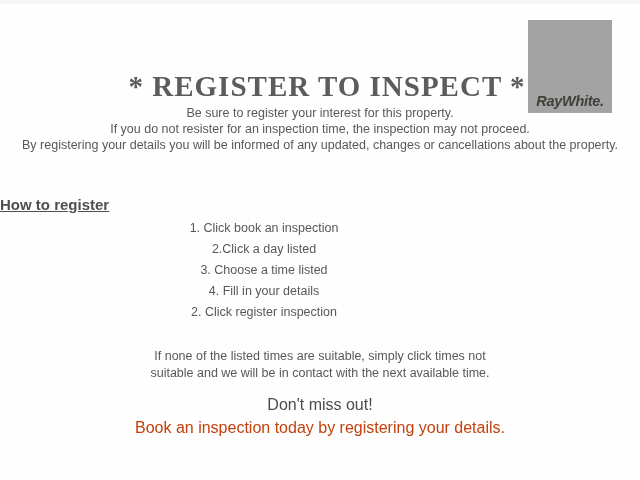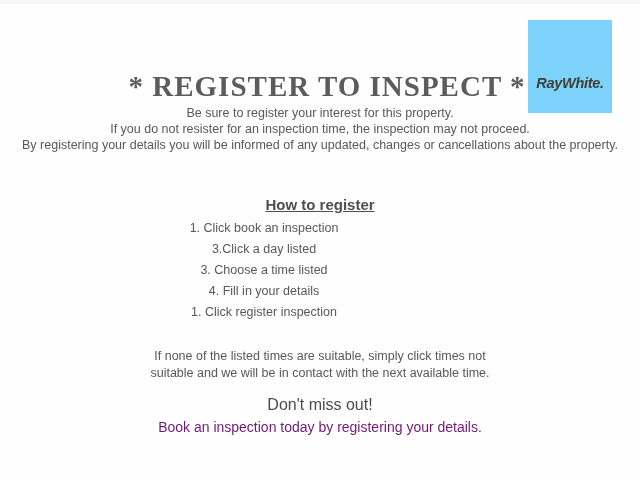--- a/index.html
+++ b/index.html
@@ -33,25 +33,25 @@
     letter-spacing: 1px;
     color: #5c5c5c;
     margin-top: 20px;
   }
   .brand-logo {
     position: absolute;
     top: 20px;
     left: 528px;
     width: 84px;
     height: 93px;
-    background: #7dd3fc;
+    background: #a3a3a3;
     display: flex;
     align-items: flex-end;
     justify-content: center;
-    padding-bottom: 22px;
+    padding-bottom: 4px;
     box-sizing: border-box;
   }
   .brand-logo .brand-text {
     font-style: italic;
     font-weight: bold;
     font-size: 14.5px;
     letter-spacing: -0.3px;
     color: #3f4038;
   }
   .intro {
@@ -62,21 +62,20 @@
     text-align: center;
     font-size: 12.5px;
     line-height: 16px;
     color: #57585a;
   }
   .how-heading {
     position: absolute;
     top: 196px;
     left: 0;
     width: 640px;
-    text-align: center;
     font-size: 15px;
     font-weight: bold;
     text-decoration: underline;
     color: #4e4f51;
   }
   .steps {
     position: absolute;
     top: 218px;
     left: 0;
     width: 528px;
@@ -110,22 +109,22 @@
     font-size: 16px;
     font-weight: normal;
     color: #4a4b4d;
   }
   .footer-line {
     position: absolute;
     top: 419px;
     left: 0;
     width: 640px;
     text-align: center;
-    font-size: 14px;
-    color: #701a75;
+    font-size: 16px;
+    color: #c2410c;
   }
 </style>
 </head>
 <body>
 
 <div class="frame">
 
   <div class="top-strip"></div>
 
   <h1 class="main-title">* REGISTER TO INSPECT *</h1>
@@ -137,24 +136,24 @@
   <div class="intro">
     <div>Be sure to register your interest for this property.</div>
     <div>If you do not resister for an inspection time, the inspection may not proceed.</div>
     <div>By registering your details you will be informed of any updated, changes or cancellations about the property.</div>
   </div>
 
   <div class="how-heading">How to register</div>
 
   <ul class="steps">
     <li>1. Click book an inspection</li>
-    <li>3.Click a day listed</li>
+    <li>2.Click a day listed</li>
     <li>3. Choose a time listed</li>
     <li>4. Fill in your details</li>
-    <li>1. Click register inspection</li>
+    <li>2. Click register inspection</li>
   </ul>
 
   <div class="suitability">
     <div>If none of the listed times are suitable, simply click times not</div>
     <div>suitable and we will be in contact with the next available time.</div>
   </div>
 
   <div class="footer-heading">Don't miss out!</div>
 
   <div class="footer-line">Book an inspection today by registering your details.</div>

